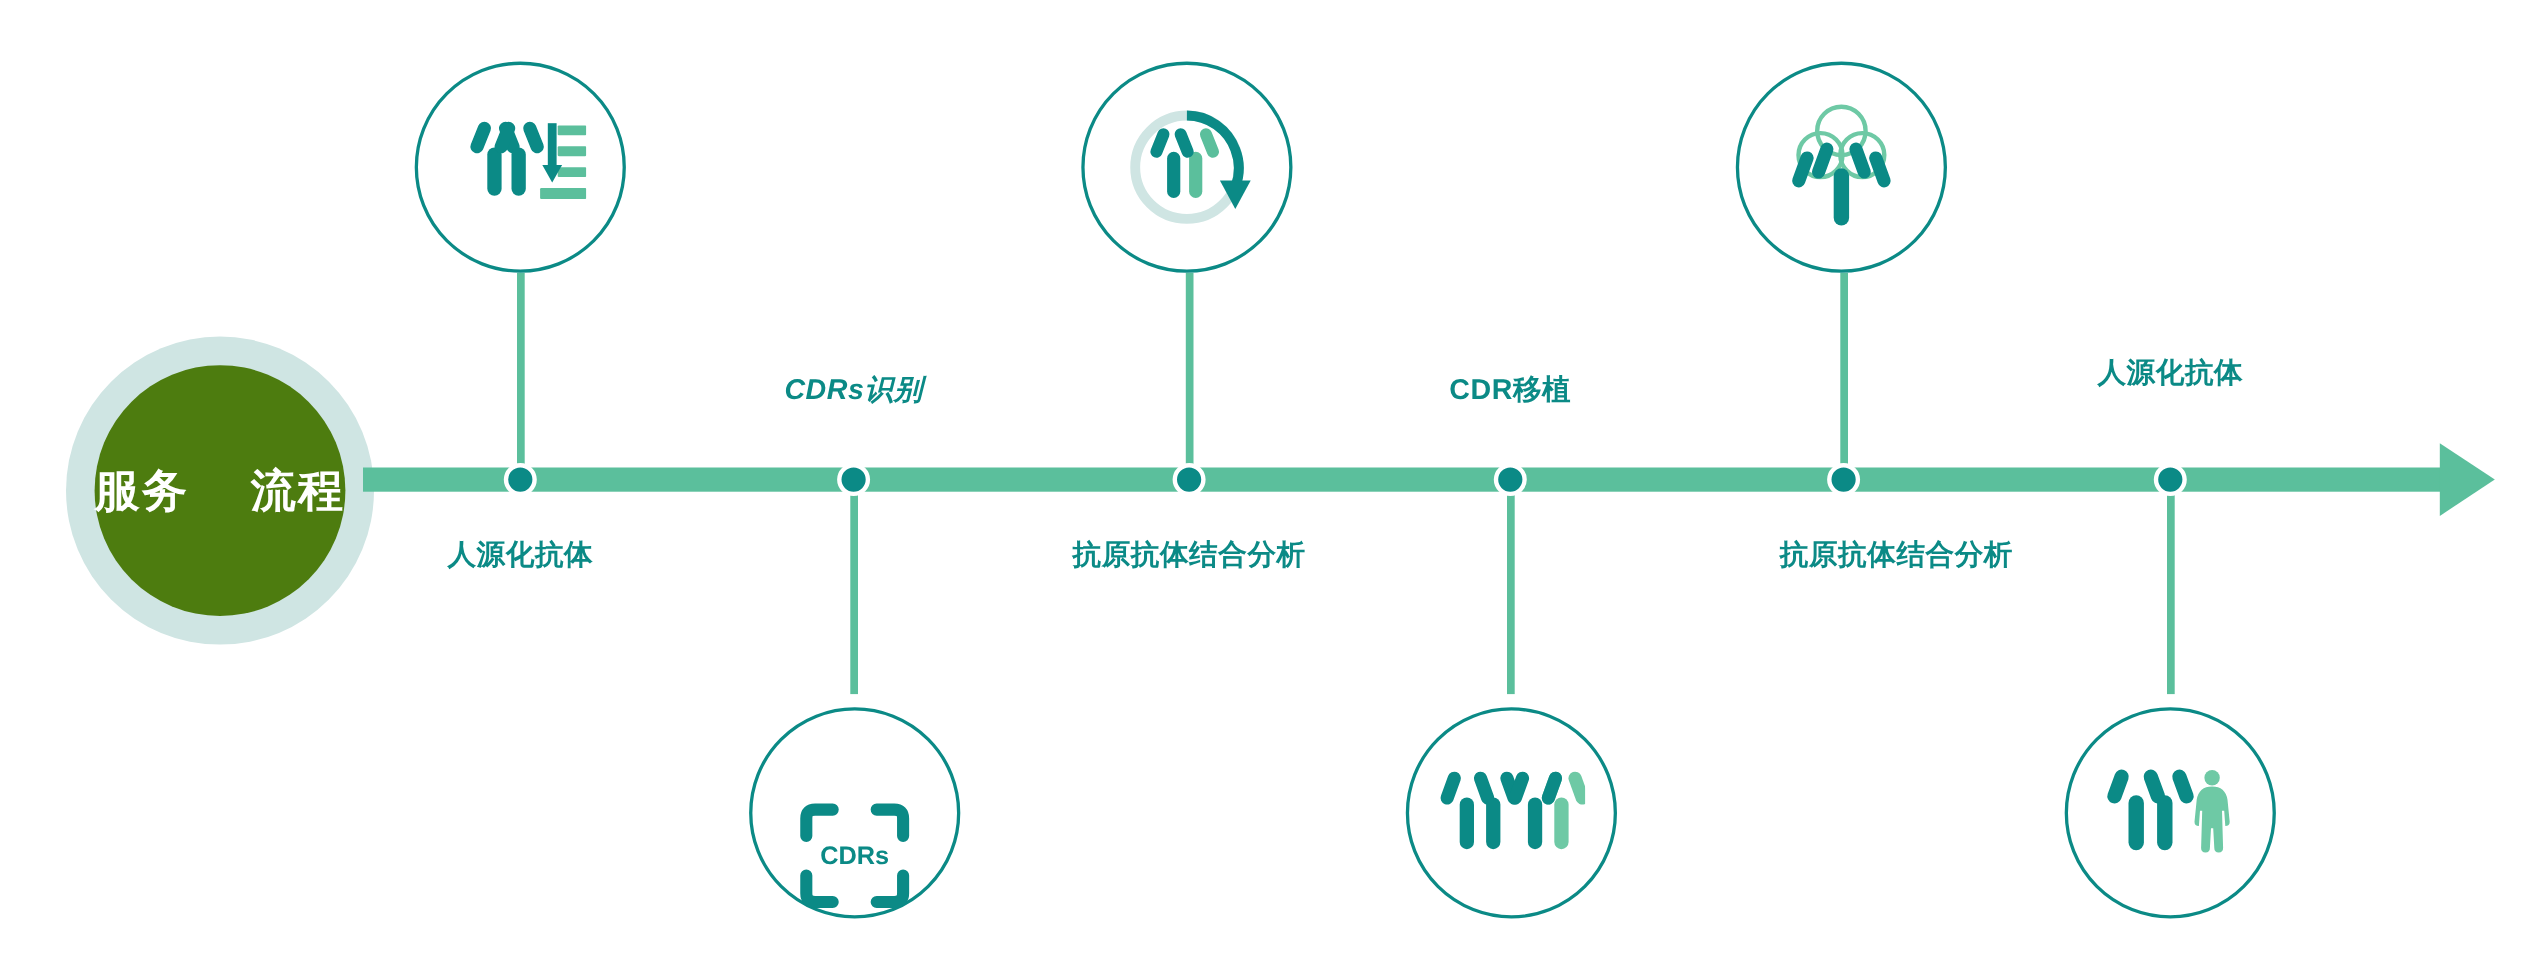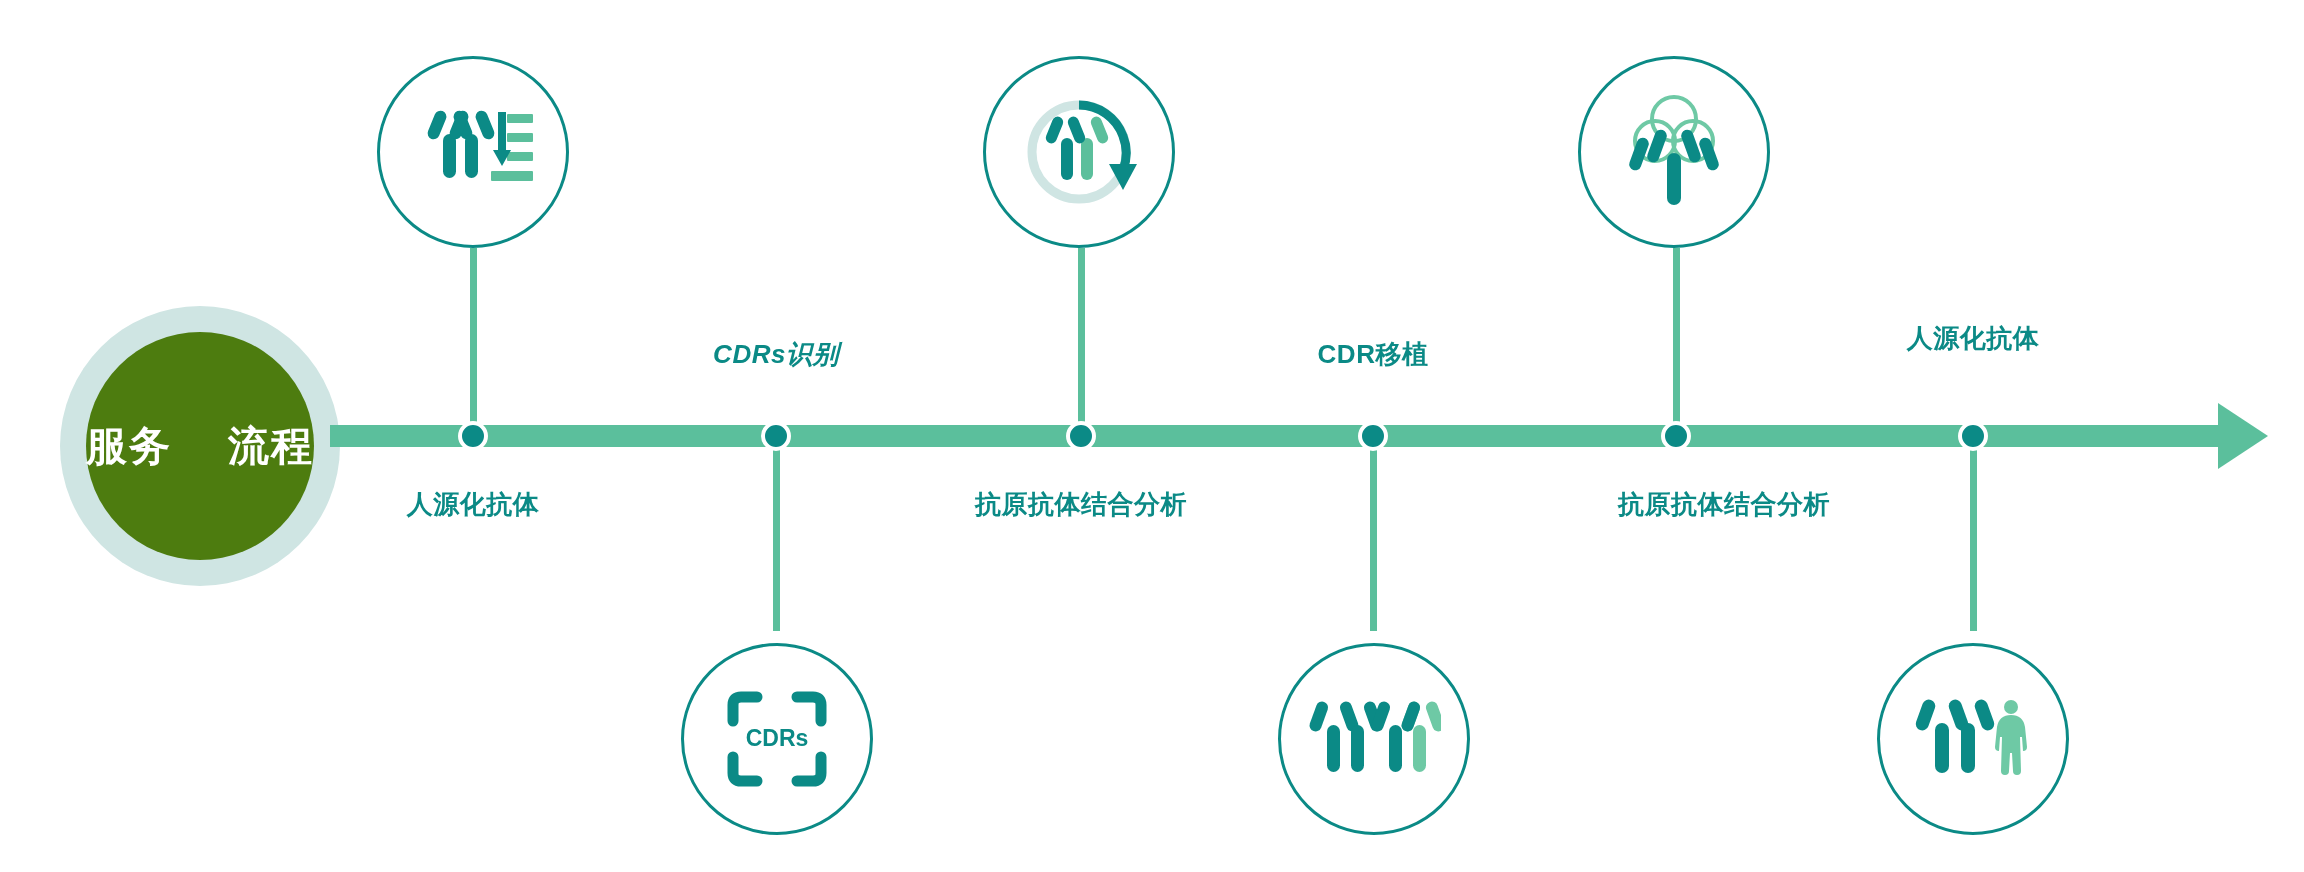--- a/index.html
+++ b/index.html
@@ -106,21 +106,21 @@
         <rect x="94" y="46" width="26" height="9" rx="1"></rect>
         <rect x="78" y="65" width="42" height="10" rx="1"></rect>
       </g>
       <g fill="#0b8a86">
         <rect x="85" y="6" width="8" height="42"></rect>
         <polygon points="80,44 98,44 89,60"></polygon>
       </g>
     </svg>
   </div>
 
-  <div class="bubble" style="left:681px;top:643px;">
+  <div class="bubble" style="left:681px;top:643px;align-items:flex-end;">
     <svg width="108" height="108" viewBox="0 0 108 108">
       <g fill="none" stroke="#0b8a86" stroke-width="11" stroke-linecap="round">
         <path d="M10 36 L10 20 Q10 12 18 12 L34 12"></path>
         <path d="M74 12 L90 12 Q98 12 98 20 L98 36"></path>
         <path d="M98 72 L98 88 Q98 96 90 96 L74 96"></path>
         <path d="M34 96 L18 96 Q10 96 10 88 L10 72"></path>
       </g>
       <text x="54" y="61" text-anchor="middle" fill="#0b8a86" font-family="Liberation Sans, sans-serif" font-size="23" font-weight="bold">CDRs</text>
     </svg>
   </div>

